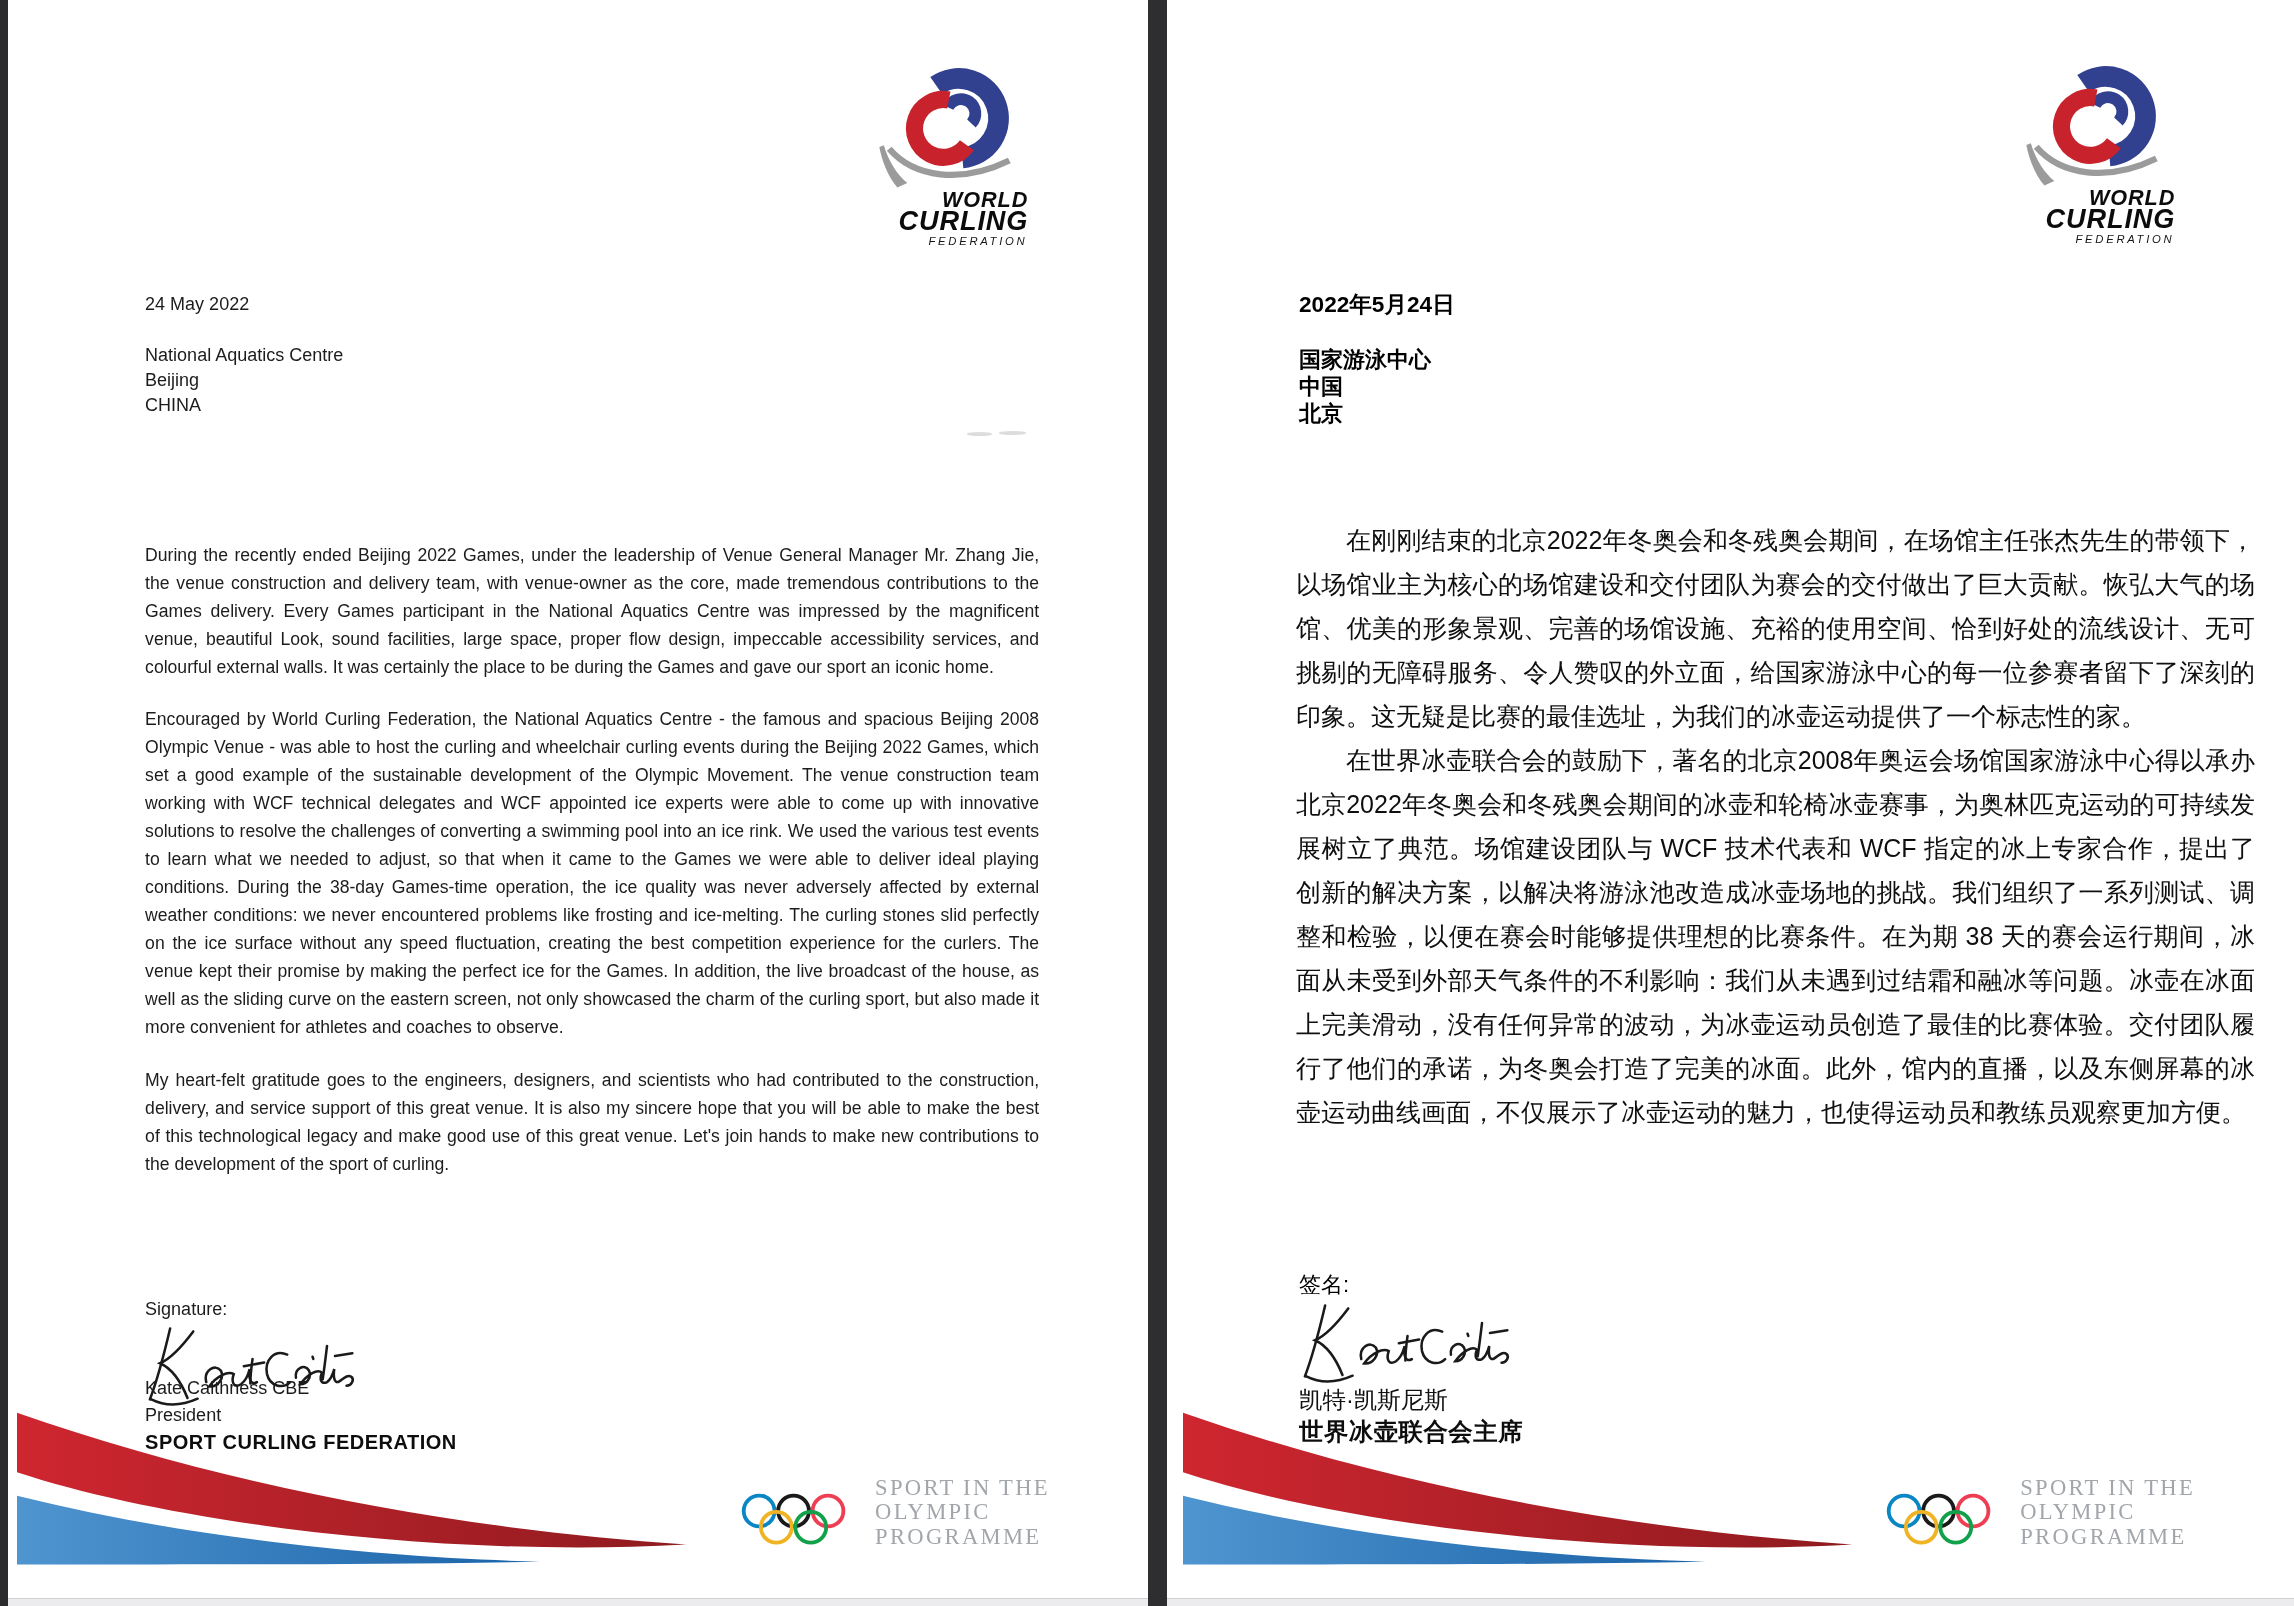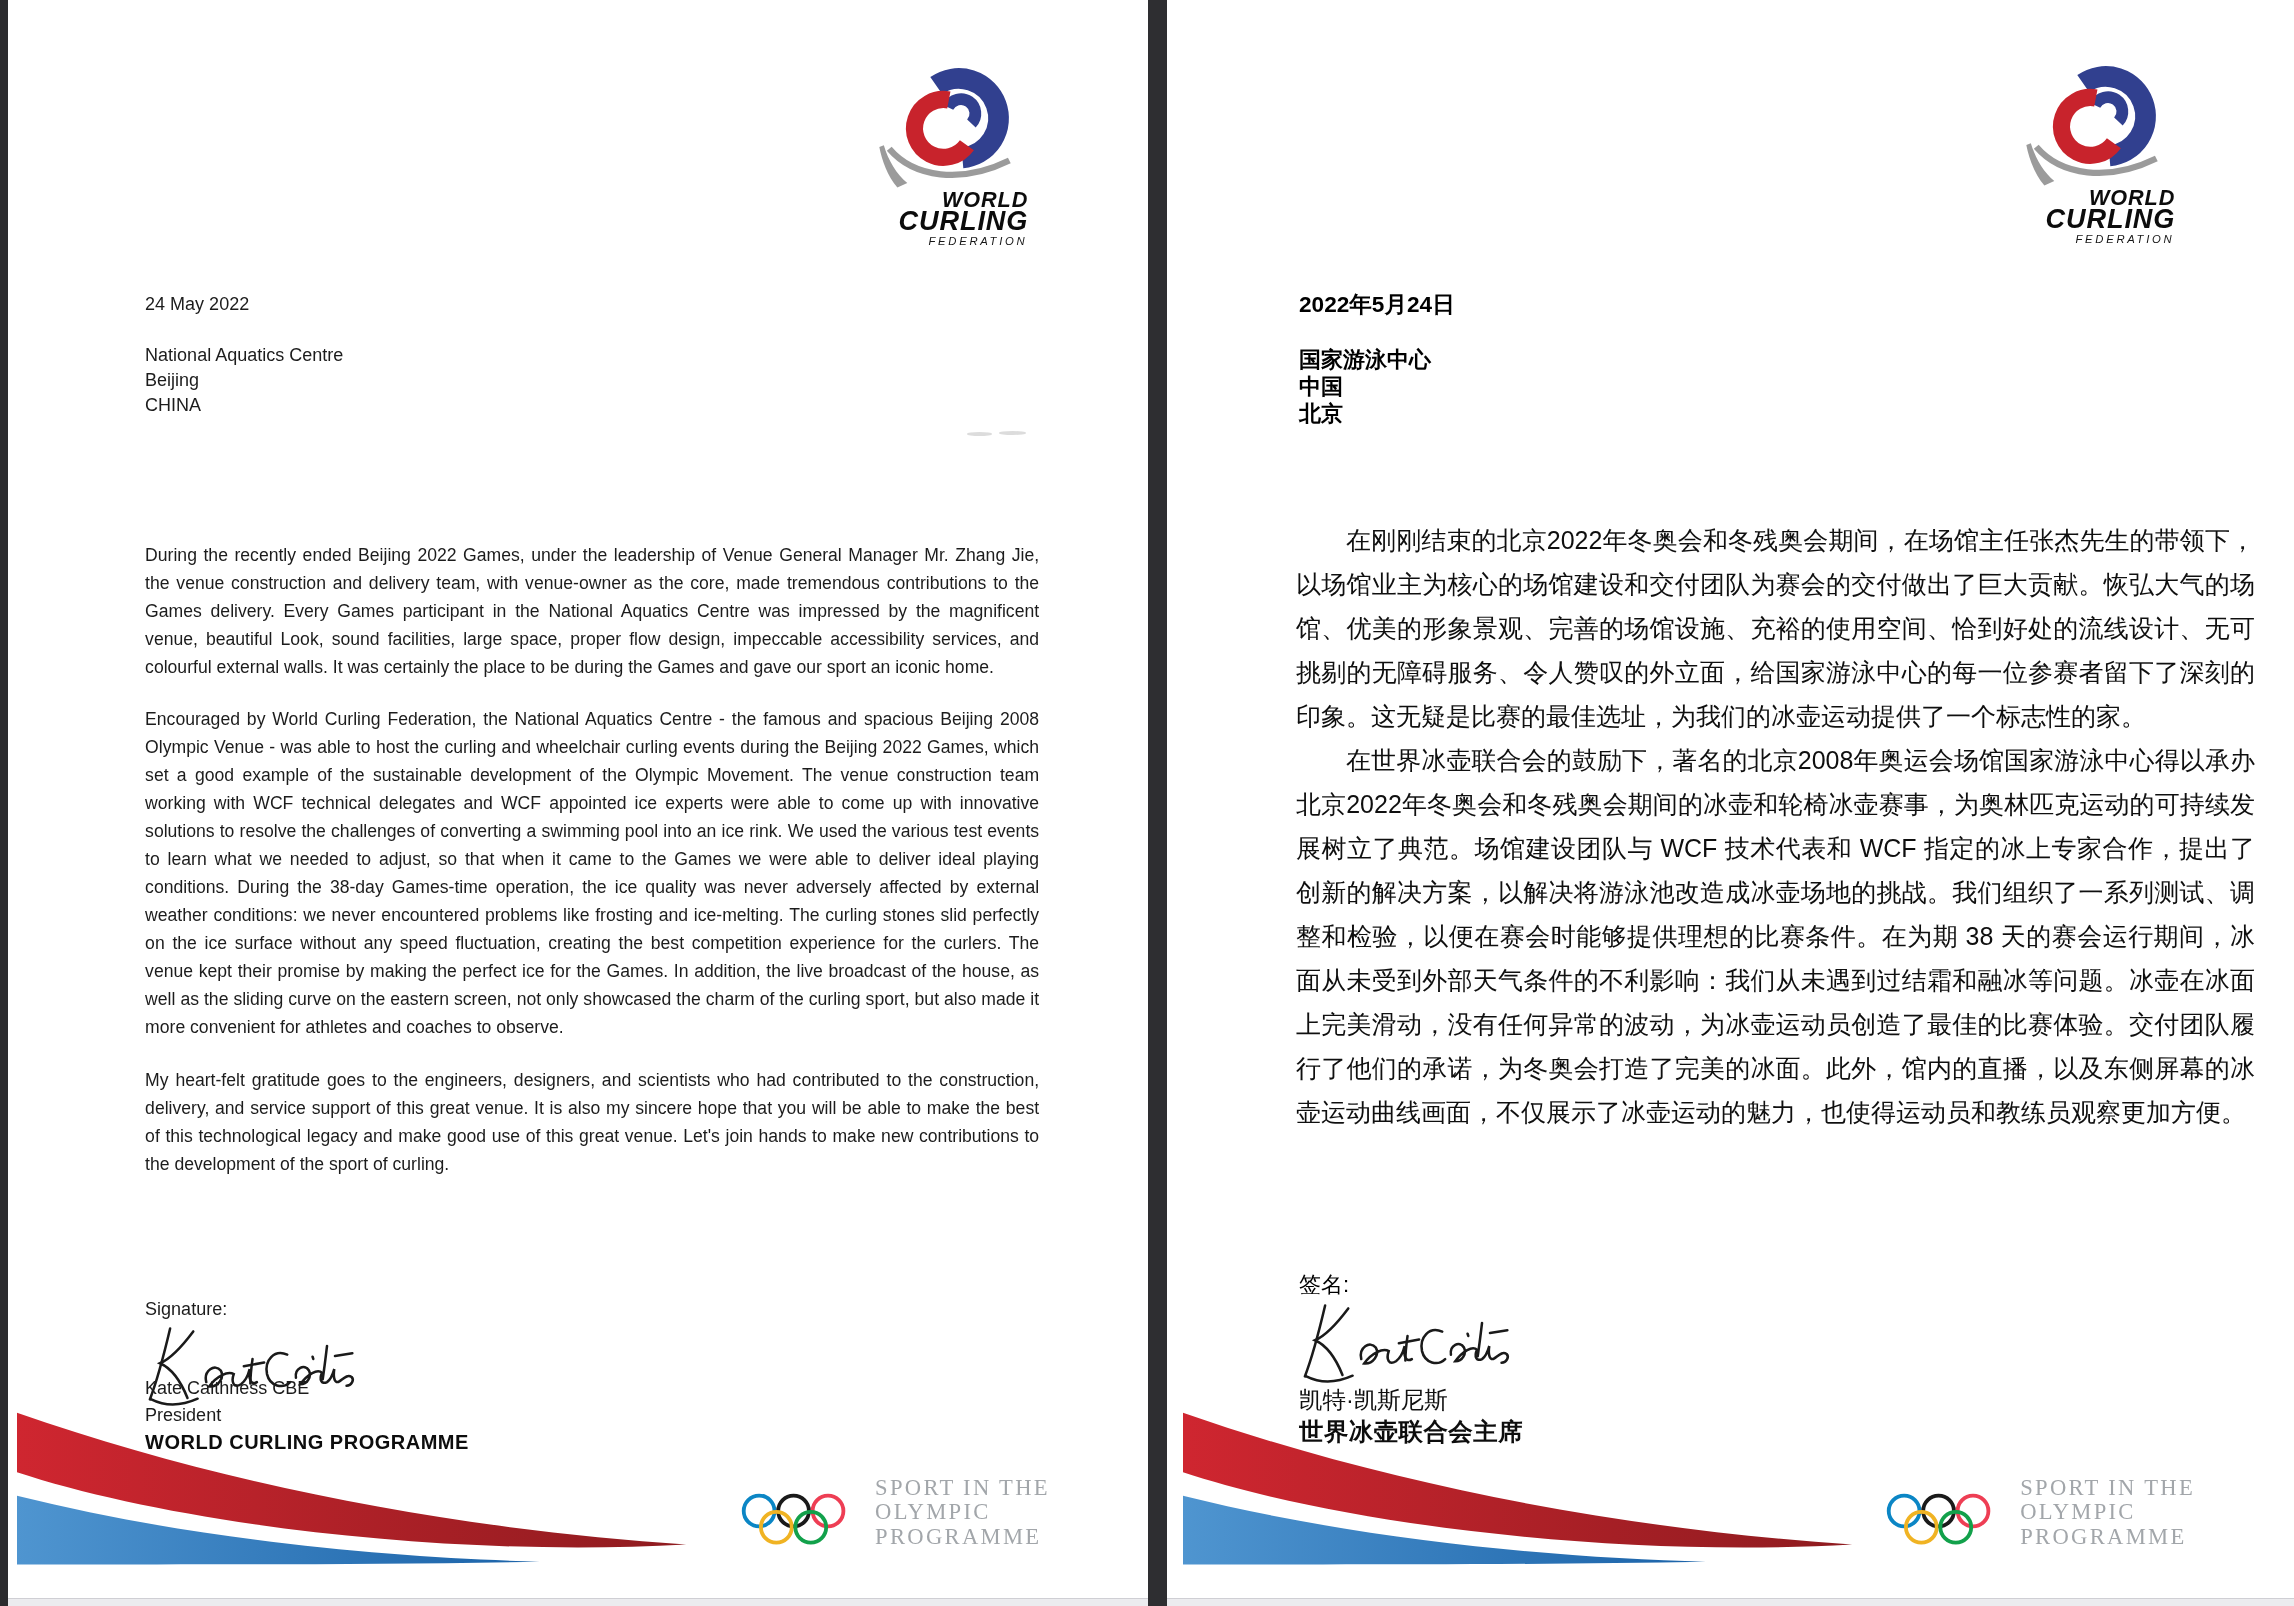--- a/index.html
+++ b/index.html
@@ -141,21 +141,21 @@
 
   <div class="abs l-sign-label">Signature:</div>
 
   <svg class="abs sig-svg l-sig" viewBox="0 0 300 130">
     <use href="#sig"></use>
   </svg>
 
   <div class="abs l-signer">
     <div>Kate Caithness CBE</div>
     <div>President</div>
-    <div class="signer-bold">WORLD CURLING PROGRAMME</div>
+    <div class="signer-bold">SPORT CURLING FEDERATION</div>
   </div>
 
   <svg class="abs swoosh" viewBox="0 0 742 174" preserveAspectRatio="none">
     <use href="#swooshes"></use>
   </svg>
 
   <div class="abs olympic olympic-left">
     <svg width="116" height="58" viewBox="0 0 128 64">
       <use href="#rings"></use>
     </svg>

